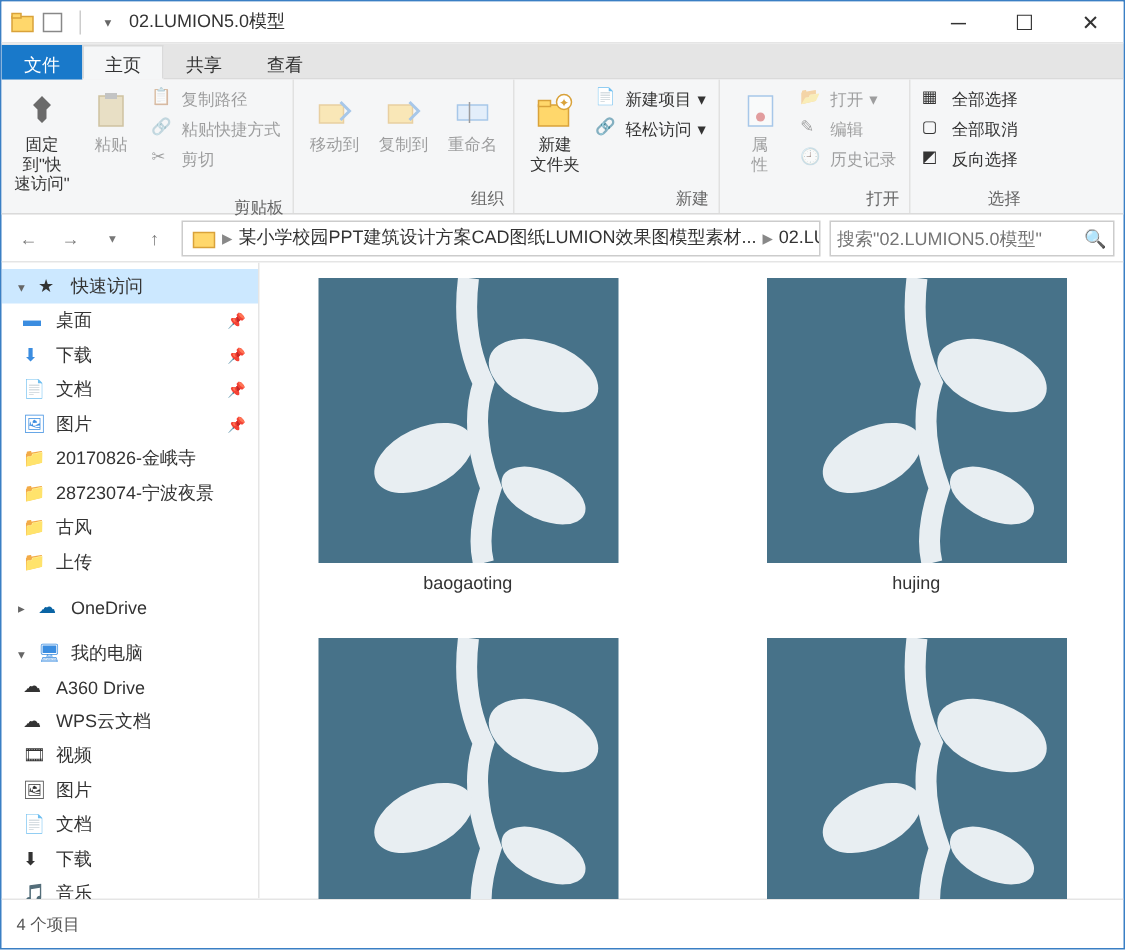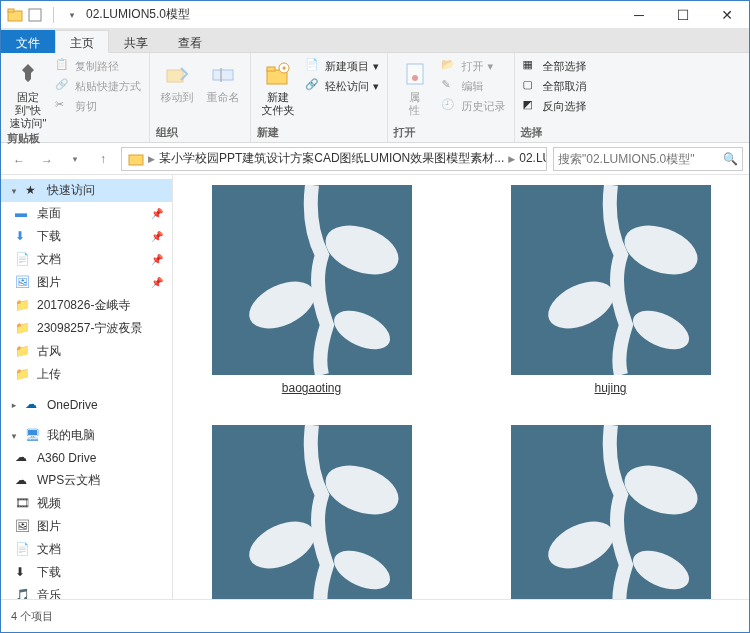--- a/index.html
+++ b/index.html
@@ -11,21 +11,21 @@
 .titlebar .title { margin-left: 6px; font-size: 12px; }
 .titlebar .win-controls { margin-left: auto; display: flex; }
 .titlebar .win-btn { width: 44px; height: 28px; display: flex; align-items: center; justify-content: center; font-size: 14px; }
 .tabrow { height: 24px; background: #e5e5e5; display: flex; border-bottom: 1px solid #dadada; }
 .tabrow .tab { padding: 4px 14px; font-size: 12px; border: 1px solid transparent; position: relative; top: 1px; }
 .tabrow .tab.file { background: #1979ca; color: #fff; }
 .tabrow .tab.active { background: #f5f6f7; border-color: #dadada #dadada #f5f6f7 #dadada; }
 .ribbon { height: 90px; background: #f5f6f7; border-bottom: 1px solid #dadada; display: flex; }
 .ribbon-group { display: flex; flex-direction: column; padding: 2px 6px 0; border-right: 1px solid #e1e1e1; }
 .ribbon-group .rg-body { flex: 1; display: flex; align-items: flex-start; gap: 4px; }
-.ribbon-group .rg-label { text-align: left; font-size: 11px; color: #666; padding-bottom: 2px; font-weight: bold; }
+.ribbon-group .rg-label { text-align: right; font-size: 11px; color: #666; padding-bottom: 2px; }
 .big-btn { display: flex; flex-direction: column; align-items: center; width: 42px; padding-top: 4px; gap: 2px; }
 .big-btn .bicon { width: 30px; height: 30px; display: flex; align-items: center; justify-content: center; }
 .big-btn .blabel { font-size: 11px; text-align: center; line-height: 1.2; }
 .mini-stack { display: flex; flex-direction: column; gap: 2px; padding-top: 2px; }
 .mini-btn { display: flex; align-items: center; gap: 4px; font-size: 11px; padding: 1px 2px; white-space: nowrap; }
 .mini-btn .micon { width: 16px; height: 16px; flex-shrink: 0; }
 .disabled { opacity: .45; }
 .navbar { height: 32px; display: flex; align-items: center; padding: 3px 6px; gap: 6px; border-bottom: 1px solid #e5e5e5; }
 .nav-arrows { display: flex; gap: 4px; }
 .nav-arrow { width: 24px; height: 24px; border-radius: 2px; display: flex; align-items: center; justify-content: center; color: #777; }
@@ -37,21 +37,21 @@
 .mainarea { flex: 1; display: flex; overflow: hidden; }
 .sidebar { width: 172px; border-right: 1px solid #e5e5e5; overflow-y: auto; padding: 4px 0; }
 .tree-item { display: flex; align-items: center; gap: 6px; padding: 3px 8px 3px 14px; font-size: 12px; position: relative; }
 .tree-item.toplevel { padding-left: 8px; }
 .tree-item .caret { width: 10px; text-align: center; font-size: 9px; color: #666; }
 .tree-item.active { background: #cce8ff; }
 .tree-item .ticon { width: 16px; height: 16px; flex-shrink: 0; }
 .tree-item .pin { margin-left: auto; color: #888; font-size: 10px; }
 .tree-sep { height: 8px; }
 .content { flex: 1; padding: 10px 20px; overflow: auto; }
-.items-grid { display: grid; grid-template-columns: 1fr 1fr; gap: 30px 62px; justify-items: center; text-decoration: underline; }
+.items-grid { display: grid; grid-template-columns: 1fr 1fr; gap: 30px 62px; justify-items: center; }
 .folder-item { display: flex; flex-direction: column; align-items: center; gap: 6px; }
 .folder-thumb { width: 200px; height: 190px; background: #477289; display: flex; align-items: center; justify-content: center; }
 .folder-label { font-size: 12px; }
 .statusbar { height: 22px; border-top: 1px solid #e5e5e5; display: flex; align-items: center; padding: 16px 10px; font-size: 11px; color: #555; }
 
 </style>
 </head>
 <body>
 
 <div class="titlebar">
@@ -90,20 +90,29 @@
     <div class="rg-body">
       <div class="big-btn">
         <span class="bicon">
             <svg width="28" height="28">
               <path d="M14 4l6 6-3 3v6l-3 3-3-3v-6l-3-3z" fill="#6a6a6a"></path>
             </svg>
           </span>
         <span class="blabel" style="white-space:pre-line">固定到"快
 速访问"</span>
       </div>
+      <div class="big-btn disabled">
+        <span class="bicon">
+            <svg width="28" height="28">
+              <rect x="6" y="4" width="16" height="20" fill="#d9c48a" stroke="#a0843a"></rect>
+              <rect x="10" y="2" width="8" height="4" fill="#888"></rect>
+            </svg>
+          </span>
+        <span class="blabel">粘贴</span>
+      </div>
       <div class="mini-stack">
         <div class="mini-btn disabled">
             <span class="micon">📋</span>
             <span>复制路径</span>
           </div>
         <div class="mini-btn disabled">
             <span class="micon">🔗</span>
             <span>粘贴快捷方式</span>
           </div>
         <div class="mini-btn disabled">
@@ -118,20 +127,29 @@
   <div class="ribbon-group">
     <div class="rg-body">
       <div class="big-btn disabled">
         <span class="bicon">
             <svg width="28" height="28">
               <rect x="4" y="10" width="16" height="12" fill="#ffd76b" stroke="#d9a23a"></rect>
               <path d="M18 8l6 6-6 6" fill="none" stroke="#4a90d9" stroke-width="2"></path>
             </svg>
           </span>
         <span class="blabel">移动到</span>
+      </div>
+      <div class="big-btn disabled">
+        <span class="bicon">
+            <svg width="28" height="28">
+              <rect x="4" y="10" width="16" height="12" fill="#ffd76b" stroke="#d9a23a"></rect>
+              <path d="M18 8l6 6-6 6" fill="none" stroke="#4a90d9" stroke-width="2"></path>
+            </svg>
+          </span>
+        <span class="blabel">复制到</span>
       </div>
       <div class="big-btn disabled">
         <span class="bicon">
             <svg width="28" height="28">
               <rect x="4" y="10" width="20" height="10" fill="#cfe6ff" stroke="#4a90d9"></rect>
               <line x1="12" y1="8" x2="12" y2="22" stroke="#333"></line>
             </svg>
           </span>
         <span class="blabel">重命名</span>
       </div>
@@ -260,21 +278,21 @@
         <span class="ticon" style="color:#3b8de0">🖼</span>
         <span>图片</span>
         <span class="pin">📌</span>
       </div>
     <div class="tree-item">
         <span class="ticon">📁</span>
         <span>20170826-金峨寺</span>
       </div>
     <div class="tree-item">
         <span class="ticon">📁</span>
-        <span>23098257-宁波夜景</span>
+        <span>28723074-宁波夜景</span>
       </div>
     <div class="tree-item">
         <span class="ticon">📁</span>
         <span>古风</span>
       </div>
     <div class="tree-item">
         <span class="ticon">📁</span>
         <span>上传</span>
       </div>
     <div class="tree-sep"></div>

